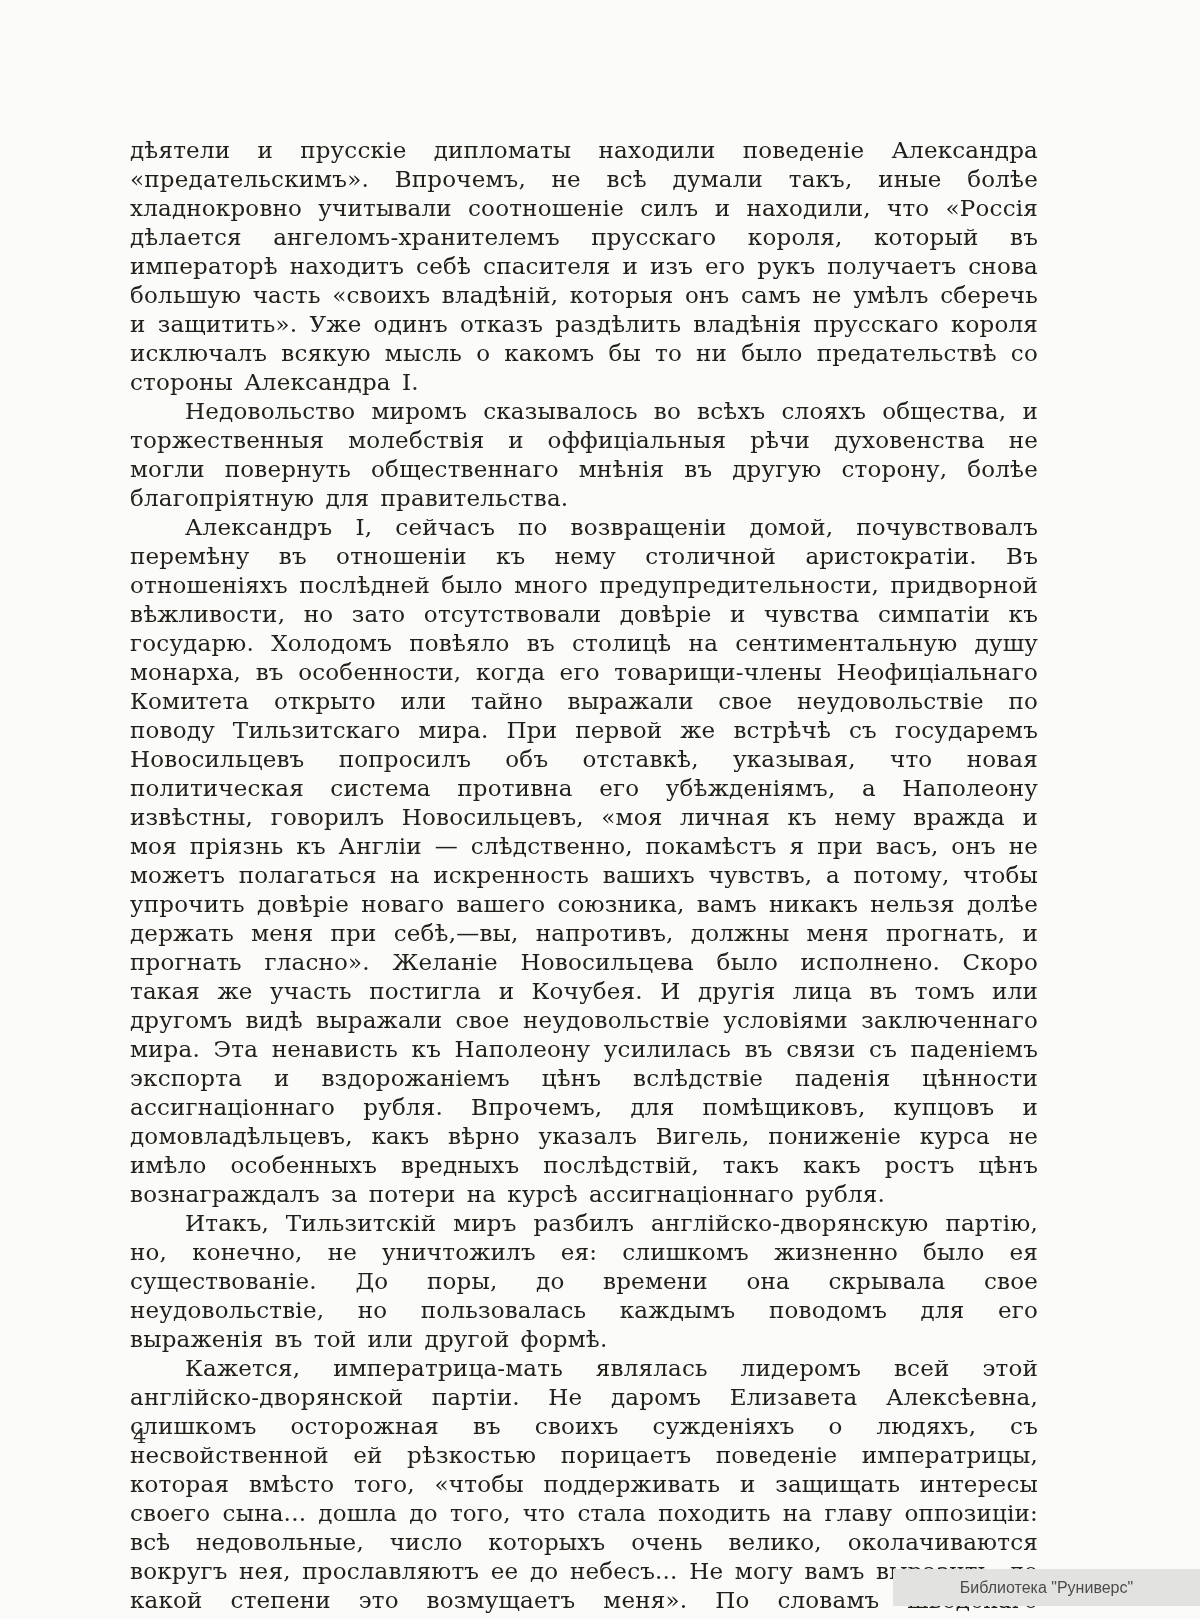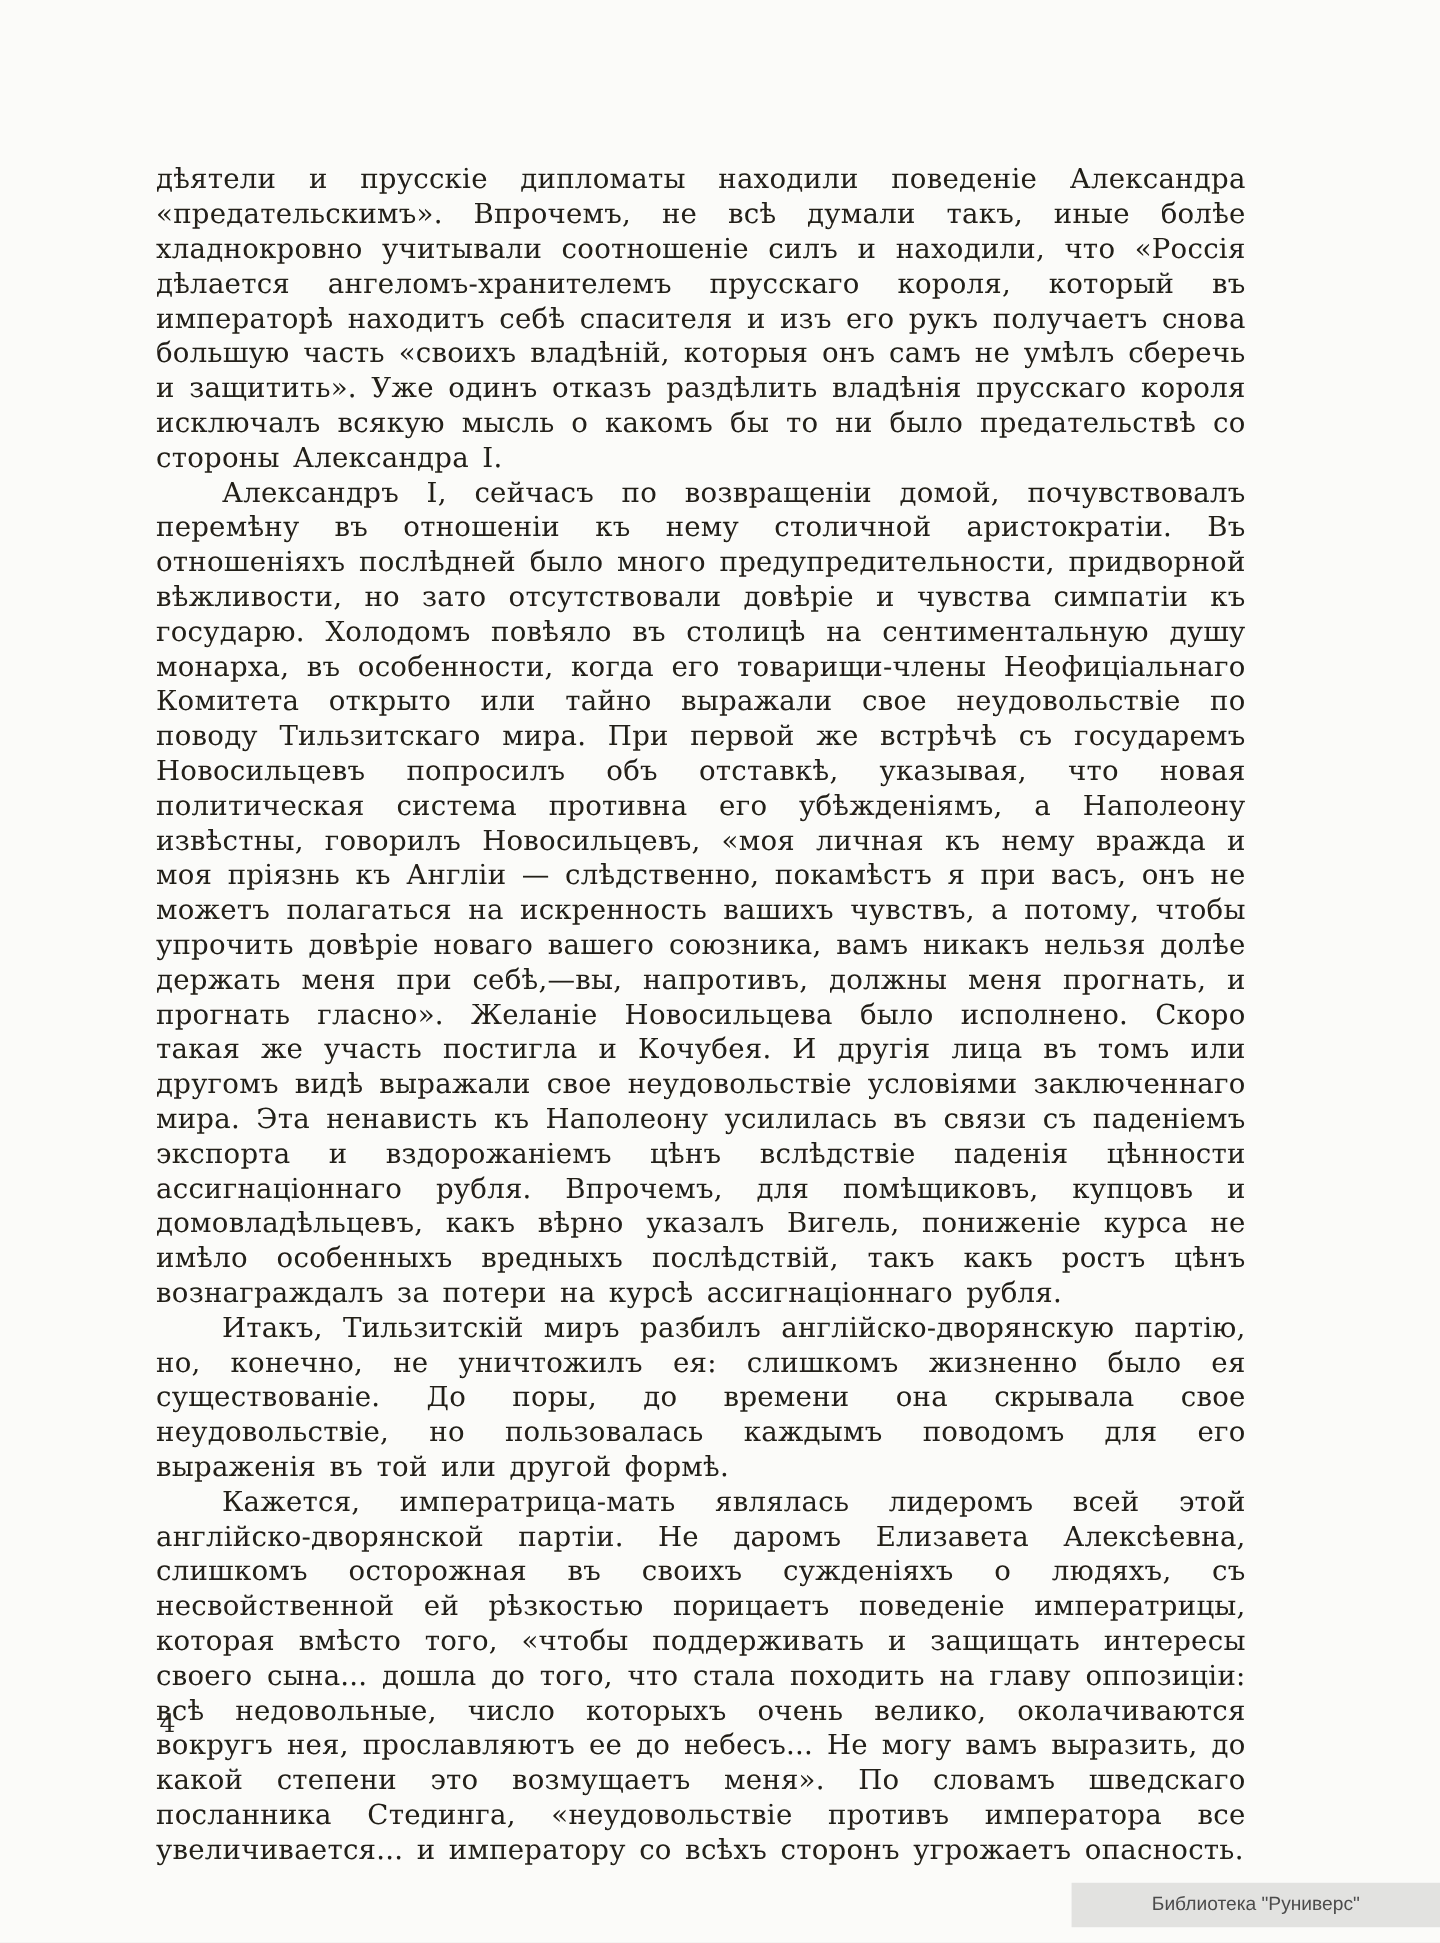--- a/index.html
+++ b/index.html
@@ -56,20 +56,21 @@
     font-size: 16px;
     color: #4b4b4b;
   }
 </style>
 </head>
 <body>
 
 <div class="page">
   <div class="text-block">
     <p class="no-indent">дѣятели и прусскіе дипломаты находили поведеніе Александра «предательскимъ». Впрочемъ, не всѣ думали такъ, иные болѣе хладнокровно учитывали соотношеніе силъ и находили, что «Россія дѣлается ангеломъ-хранителемъ прусскаго короля, который въ императорѣ находитъ себѣ спасителя и изъ его рукъ получаетъ снова большую часть «своихъ владѣній, которыя онъ самъ не умѣлъ сберечь и защитить». Уже одинъ отказъ раздѣлить владѣнія прусскаго короля исключалъ всякую мысль о какомъ бы то ни было предательствѣ со стороны Александра I.</p>
+    <p>Недовольство миромъ сказывалось во всѣхъ слояхъ общества, и торжественныя молебствія и оффиціальныя рѣчи духовенства не могли повернуть общественнаго мнѣнія въ другую сторону, болѣе благопріятную для правительства.</p>
     <p>Александръ I, сейчасъ по возвращеніи домой, почувствовалъ перемѣну въ отношеніи къ нему столичной аристократіи. Въ отношеніяхъ послѣдней было много предупредительности, придворной вѣжливости, но зато отсутствовали довѣріе и чувства симпатіи къ государю. Холодомъ повѣяло въ столицѣ на сентиментальную душу монарха, въ особенности, когда его товарищи-члены Неофиціальнаго Комитета открыто или тайно выражали свое неудовольствіе по поводу Тильзитскаго мира. При первой же встрѣчѣ съ государемъ Новосильцевъ попросилъ объ отставкѣ, указывая, что новая политическая система противна его убѣжденіямъ, а Наполеону извѣстны, говорилъ Новосильцевъ, «моя личная къ нему вражда и моя пріязнь къ Англіи — слѣдственно, покамѣстъ я при васъ, онъ не можетъ полагаться на искренность вашихъ чувствъ, а потому, чтобы упрочить довѣріе новаго вашего союзника, вамъ никакъ нельзя долѣе держать меня при себѣ,—вы, напротивъ, должны меня прогнать, и прогнать гласно». Желаніе Новосильцева было исполнено. Скоро такая же участь постигла и Кочубея. И другія лица въ томъ или другомъ видѣ выражали свое неудовольствіе условіями заключеннаго мира. Эта ненависть къ Наполеону усилилась въ связи съ паденіемъ экспорта и вздорожаніемъ цѣнъ вслѣдствіе паденія цѣнности ассигнаціоннаго рубля. Впрочемъ, для помѣщиковъ, купцовъ и домовладѣльцевъ, какъ вѣрно указалъ Вигель, пониженіе курса не имѣло особенныхъ вредныхъ послѣдствій, такъ какъ ростъ цѣнъ вознаграждалъ за потери на курсѣ ассигнаціоннаго рубля.</p>
     <p>Итакъ, Тильзитскій миръ разбилъ англійско-дворянскую партію, но, конечно, не уничтожилъ ея: слишкомъ жизненно было ея существованіе. До поры, до времени она скрывала свое неудовольствіе, но пользовалась каждымъ поводомъ для его выраженія въ той или другой формѣ.</p>
     <p>Кажется, императрица-мать являлась лидеромъ всей этой англійско-дворянской партіи. Не даромъ Елизавета Алексѣевна, слишкомъ осторожная въ своихъ сужденіяхъ о людяхъ, съ несвойственной ей рѣзкостью порицаетъ поведеніе императрицы, которая вмѣсто того, «чтобы поддерживать и защищать интересы своего сына... дошла до того, что стала походить на главу оппозиціи: всѣ недовольные, число которыхъ очень велико, околачиваются вокругъ нея, прославляютъ ее до небесъ... Не могу вамъ выразить, до какой степени это возмущаетъ меня». По словамъ шведскаго посланника Стединга, «неудовольствіе противъ императора все увеличивается... и императору со всѣхъ сторонъ угрожаетъ опасность.</p>
   </div>
 
   <div class="page-number">4</div>
 
   <div class="footer-watermark">Библиотека "Руниверс"</div>
 </div>
 

